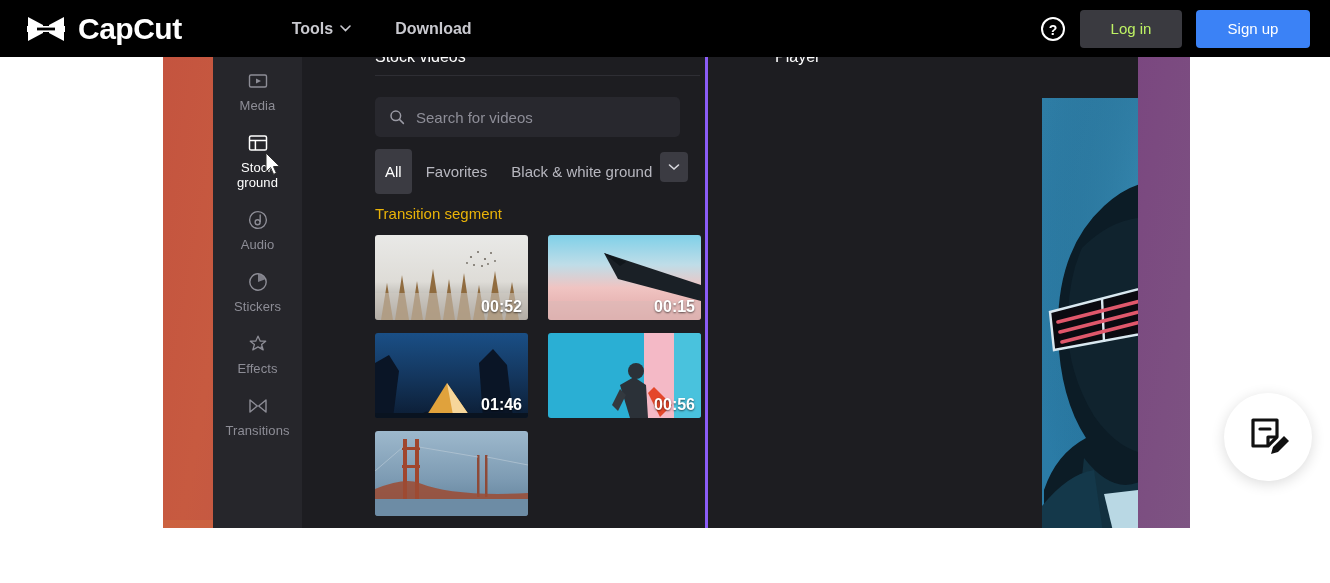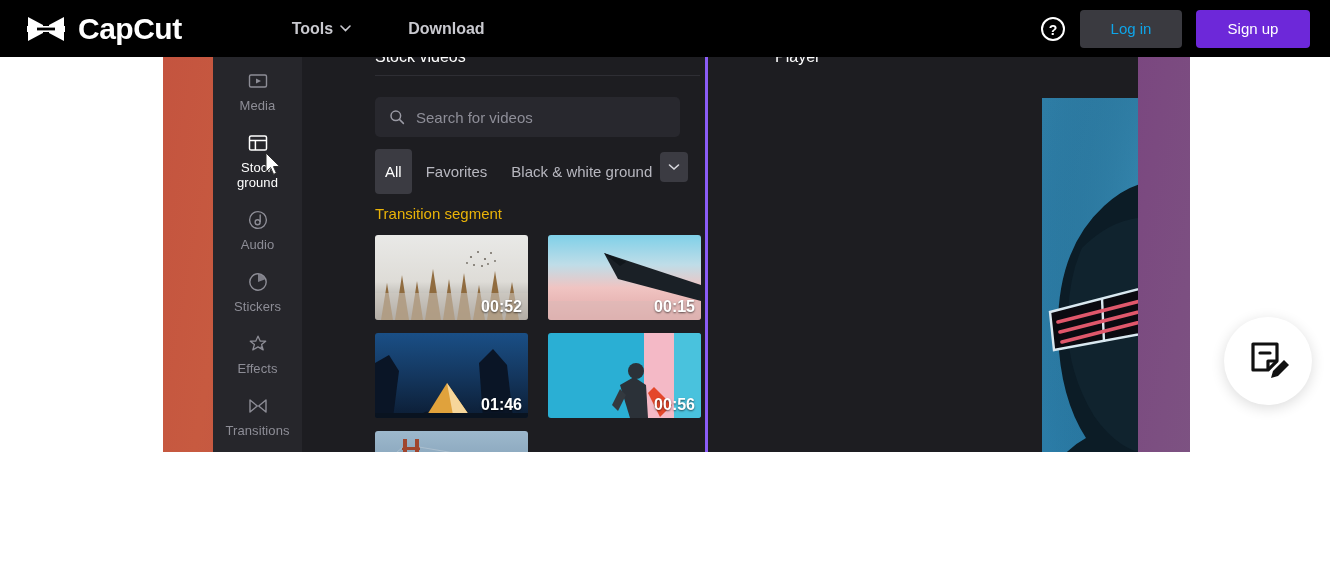--- a/index.html
+++ b/index.html
@@ -6,21 +6,21 @@
   html, body {
     width: 1330px; height: 583px;
     overflow: hidden;
     background: #ffffff;
     font-family: "Liberation Sans", sans-serif;
   }
 
   
   #page {
     position: relative;
-    width: 1330px; height: 452px;
+    width: 1330px; height: 528px;
     background: #ffffff;
     overflow: hidden;
   }
 
   
   #wallpaper {
     position: absolute;
     left: 163px; top: 57px;
     width: 1027px; height: 526px;
     background: linear-gradient(100deg,
@@ -66,47 +66,47 @@
     cursor: pointer;
   }
   .brand-mark { width: 44px; height: 30px; flex: none; }
   .brand-name {
     color: #ffffff;
     font-size: 30px;
     font-weight: 700;
     letter-spacing: -0.5px;
     line-height: 1;
   }
-  .nav-links { display: flex; align-items: center; margin-left: 110px; gap: 57px; }
+  .nav-links { display: flex; align-items: center; margin-left: 110px; gap: 44px; }
   .nav-link {
     color: #c9c9cf;
     font-size: 16px;
     font-weight: 700;
     display: flex; align-items: center; gap: 7px;
     cursor: pointer;
     white-space: nowrap;
   }
   .chev { width: 11px; height: 7px; display: inline-block; }
   .topbar-right {
     margin-left: auto;
     display: flex; align-items: center; gap: 14px;
     margin-right: 20px;
   }
   .help-btn { width: 26px; height: 26px; cursor: pointer; }
   .btn-login {
     background: #3a3a40;
-    color: #0ea5e9;
+    color: #bef264;
     font-size: 15px;
     border: none; border-radius: 4px;
     width: 102px; height: 38px;
     cursor: pointer;
     font-family: inherit;
   }
   .btn-signup {
-    background: #6d28d9;
+    background: #3b82f6;
     color: #ffffff;
     font-size: 15px;
     border: none; border-radius: 4px;
     width: 114px; height: 38px;
     cursor: pointer;
     font-family: inherit;
   }
 
   
   #editor {

